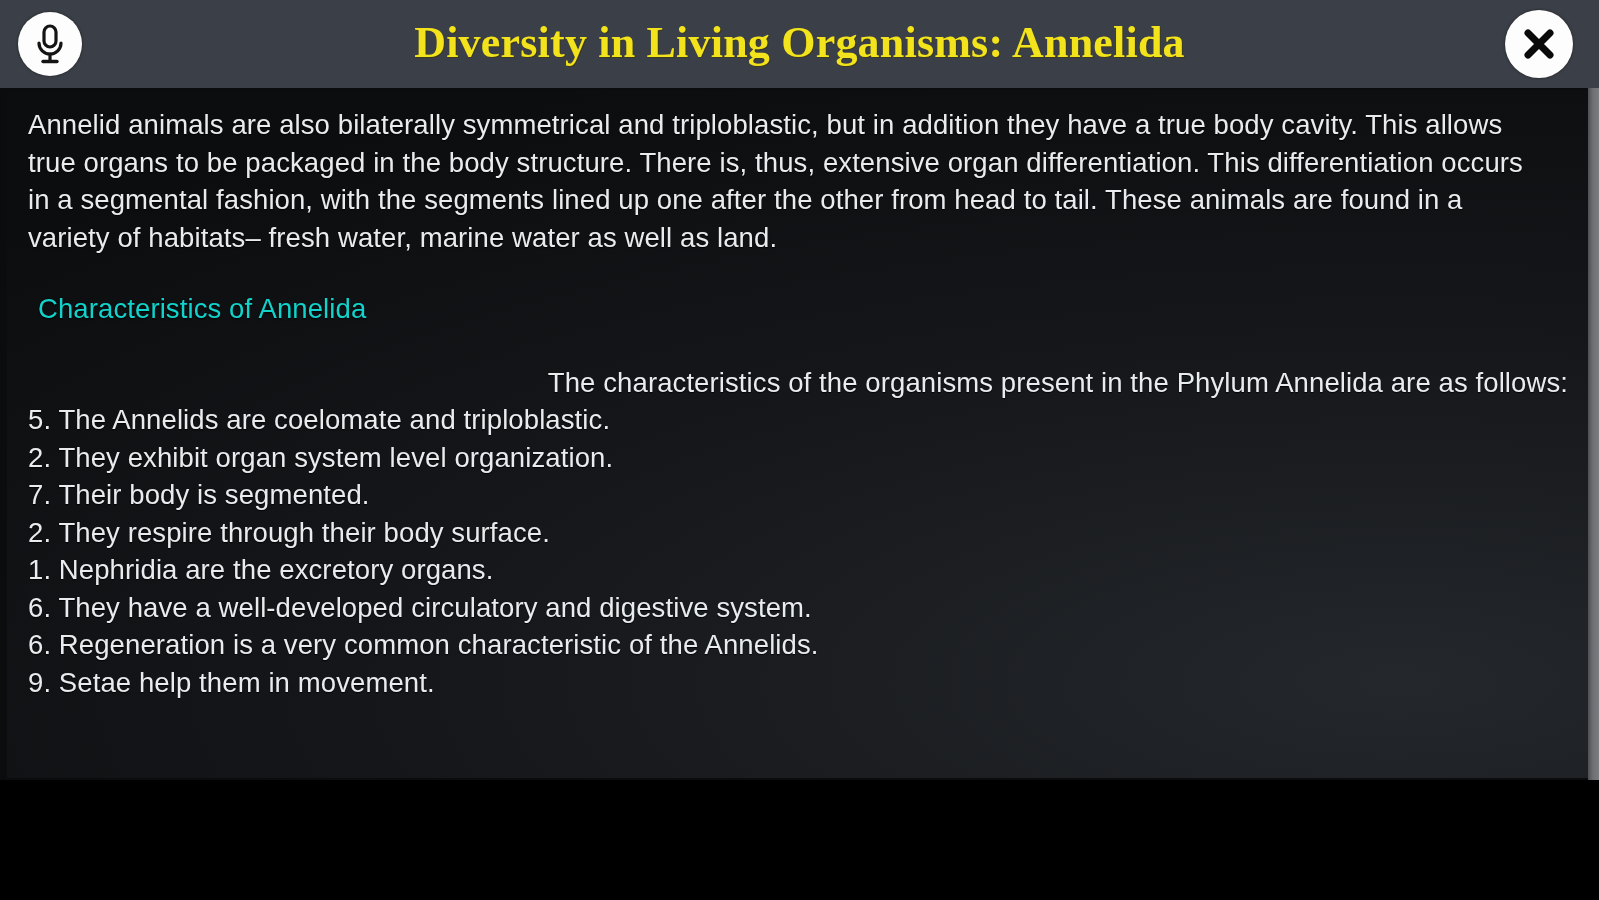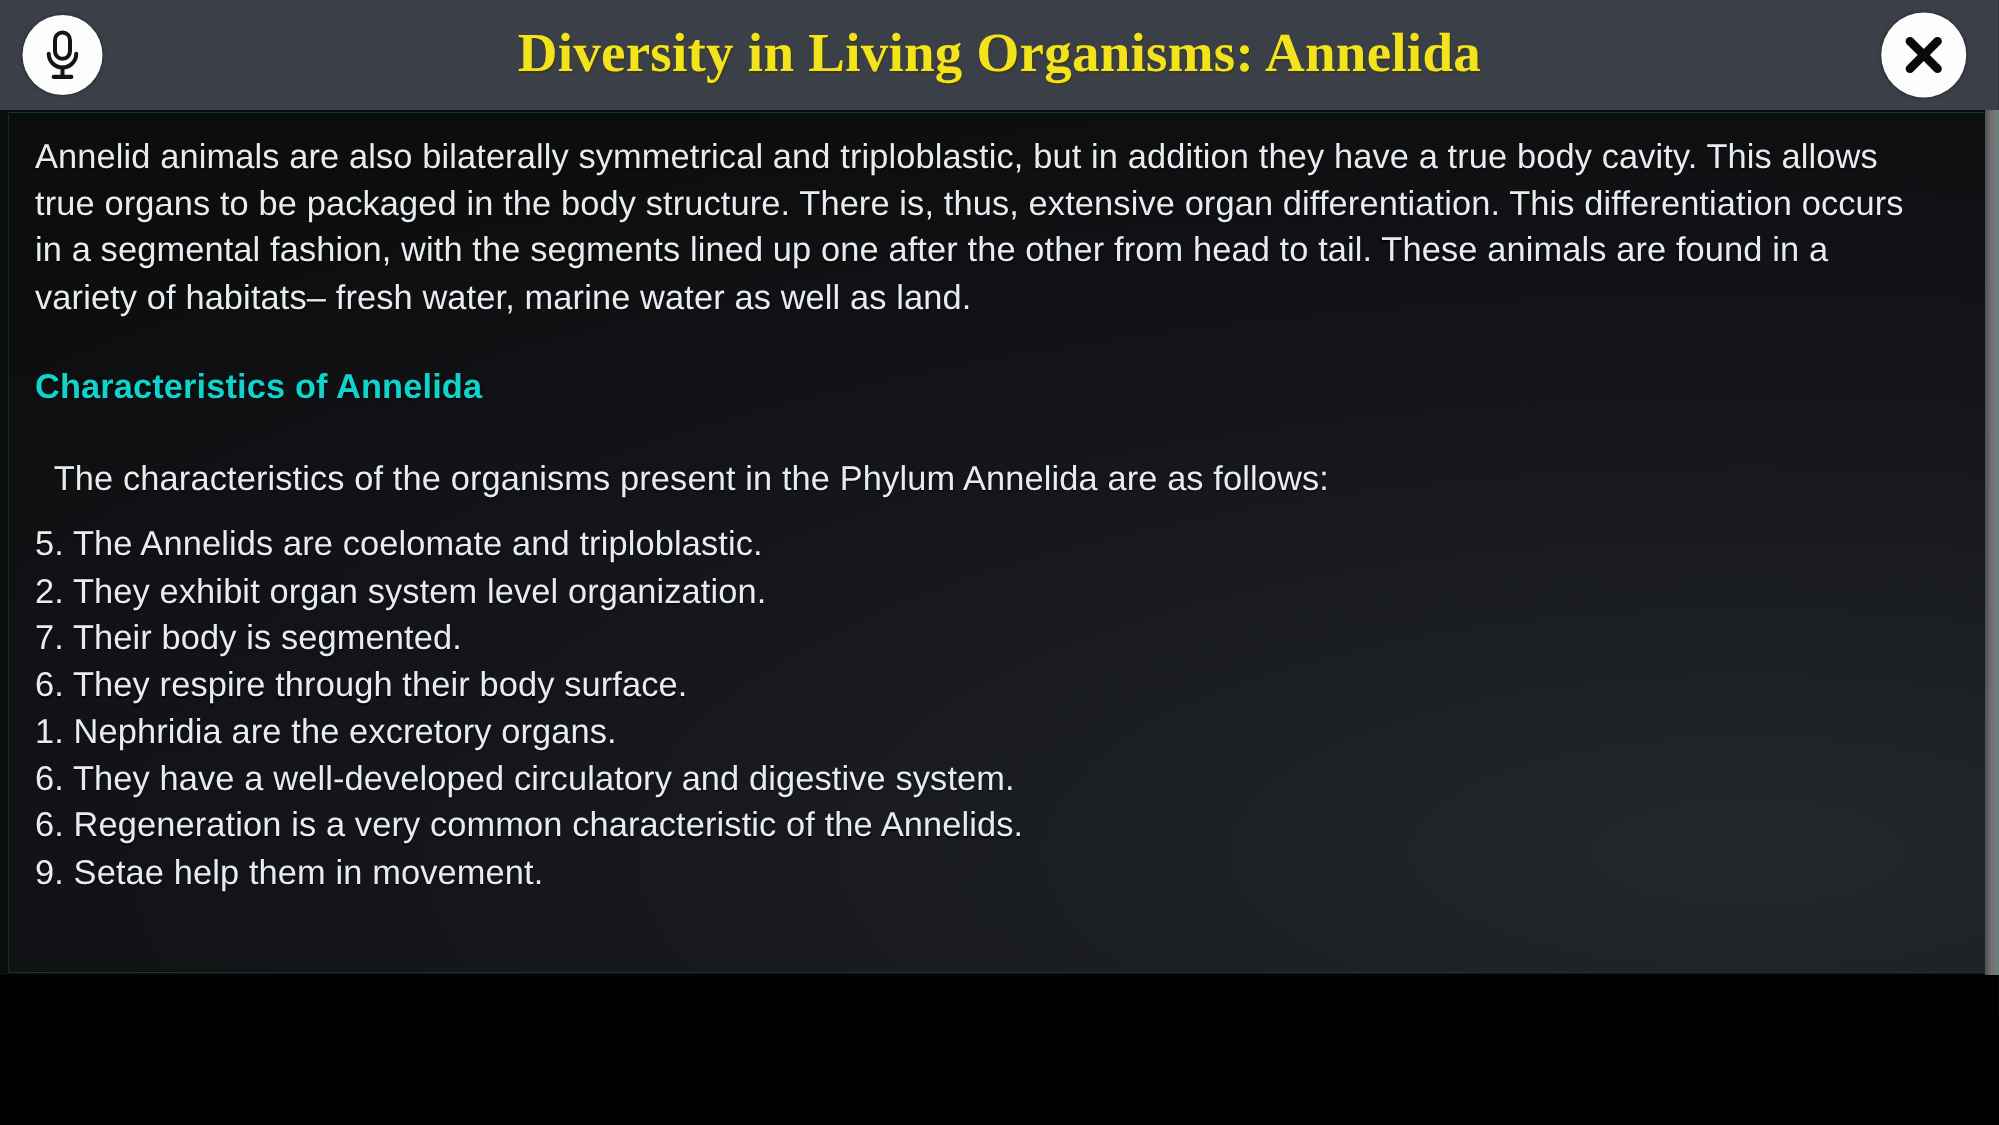--- a/index.html
+++ b/index.html
@@ -77,21 +77,21 @@
     text-shadow: 1px 1px 0 rgba(60,55,0,.55);
     margin: 0;
     transform: translateY(-1px);
   }
 
   
   .content-wrap {
     position: relative;
     flex: 1 1 auto;
     display: flex;
-    background: #22c55e;
+    background: #fdba74;
     min-height: 0;
   }
 
   .content {
     position: relative;
     flex: 1 1 auto;
     background:
       radial-gradient(120% 95% at 88% 86%, #24272b 0%, #141619 55%, #0c0d0f 100%);
     border-left: 7px solid #0b0c0d;
     border-top: 2px solid #0b0c0d;
@@ -125,26 +125,25 @@
 
   .para {
     margin: 0 0 34px 0;
     max-width: 1505px;
   }
 
   .section-head {
     color: #12d3cb;
     font-size: 27.5px;
     line-height: 37.5px;
-    margin: 0 0 36px 0;
+    margin: 0 0 36px 10px;
     text-shadow: 0 1px 2px rgba(0,0,0,.9);
-    font-weight: bold;
-  }
-
-  .list-intro { margin: 15px; }
+  }
+
+  .list-intro { margin: 0; text-align: right; }
 
   ol.char-list {
     list-style: none;
     margin: 0;
     padding: 0;
   }
   ol.char-list li {
     margin: 0;
     padding: 0;
   }
@@ -186,21 +185,21 @@
       <p class="body-text para">Annelid animals are also bilaterally symmetrical and triploblastic, but in addition they have a true body cavity. This allows true organs to be packaged in the body structure. There is, thus, extensive organ differentiation. This differentiation occurs in a segmental fashion, with the segments lined up one after the other from head to tail. These animals are found in a variety of habitats– fresh water, marine water as well as land.</p>
 
       <p class="body-text section-head">Characteristics of Annelida</p>
 
       <p class="body-text list-intro">The characteristics of the organisms present in the Phylum Annelida are as follows:</p>
 
       <ol class="char-list body-text">
         <li>5. The Annelids are coelomate and triploblastic.</li>
         <li>2. They exhibit organ system level organization.</li>
         <li>7. Their body is segmented.</li>
-        <li>6. They respire through their body surface.</li>
+        <li>2. They respire through their body surface.</li>
         <li>1. Nephridia are the excretory organs.</li>
         <li>6. They have a well-developed circulatory and digestive system.</li>
         <li>6. Regeneration is a very common characteristic of the Annelids.</li>
         <li>9. Setae help them in movement.</li>
       </ol>
 
     </div>
 
     <div class="scrollbar-track">
       <div class="scrollbar-thumb"></div>

